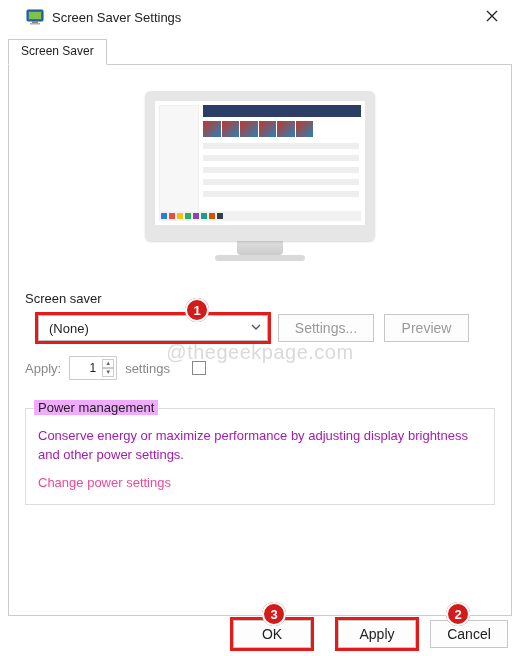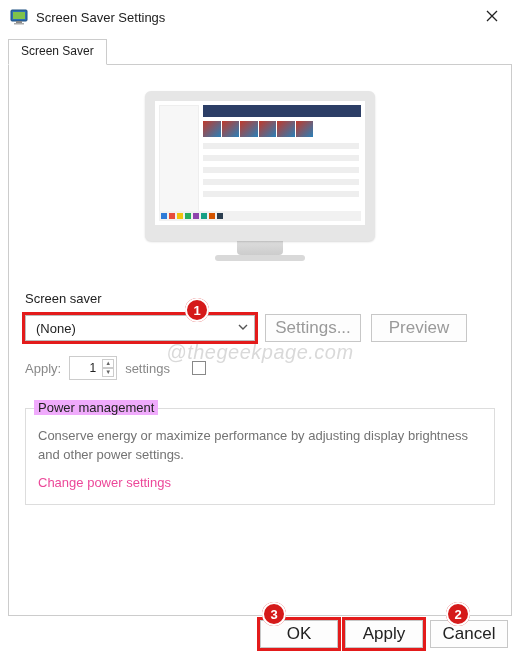--- a/index.html
+++ b/index.html
@@ -13,20 +13,21 @@
     height: 656px;
     position: relative;
     overflow: hidden;
   }
   .titlebar {
     display: flex;
     align-items: center;
     height: 34px;
     padding: 0 6px 0 10px;
     border-bottom: 0px solid #eee;
+    margin-left: 16px;
   }
   .titlebar .app-icon {
     width: 18px; height: 18px;
     margin-right: 8px;
     display: flex; align-items: center; justify-content: center;
   }
   .titlebar .title { flex: 1; font-size: 13px; }
   .close-btn {
     width: 44px; height: 30px;
     display: flex; align-items: center; justify-content: center;
@@ -102,28 +103,28 @@
     flex: 0 0 230px;
     height: 26px;
     border: 1px solid #bdbdbd;
     display:flex; align-items:center;
     padding: 0 6px 0 10px;
     background:#fff;
     position:relative;
   }
   .dropdown .dd-text { flex:1; font-size:13px; }
   .dropdown .chev { font-size:11px; color:#555;}
-  .hl-red { outline: 3px solid #e31b1b; outline-offset: 0px; }
+  .hl-red { outline: 3px solid #e31b1b; outline-offset: 0px; margin-left: 13px; }
   .btn {
     height: 28px;
     padding: 0 14px;
     border: 1px solid #c7c7c7;
     background: #fdfdfd;
     display:flex; align-items:center; justify-content:center;
-    font-size: 17px;
+    font-size: 14px;
   }
   .btn.disabled { color:#9a9a9a; }
   .row2 { display:flex; gap:8px; align-items:center; margin-top: 14px; color:#888;}
   .num-input {
     width: 48px; height:24px;
     border:1px solid #ccc;
     display:flex; align-items:center; justify-content:flex-end;
     padding-right:2px;
     color:#222;
     background:#fff;
@@ -137,37 +138,36 @@
     margin-top: 28px;
     border:1px solid #ddd;
     padding: 10px 12px 14px 12px;
     position:relative;
   }
   .fieldset .legend {
     position:absolute; top:-9px; left:8px;
     background:#f0abfc; padding:0 4px;
     font-size:13px;
   }
-  .fieldset p { margin: 8px 0 10px 0; line-height:1.45; color:#737373;}
+  .fieldset p { margin: 8px 0 10px 0; line-height:1.45; color:#a21caf;}
   .link { color:#ec4899; cursor:pointer; font-size:13px;}
   .watermark {
     position:absolute;
     top: 276px;
     left:0; right:0;
     text-align:center;
     font-size: 20px;
     color: rgba(120,120,120,0.28);
     pointer-events:none;
     letter-spacing: .5px;
-    font-style: italic;
   }
   .footer {
     position:absolute;
     right:12px; bottom:8px;
-    display:flex; gap:7px;border-radius:8px;
+    display:flex; gap:14px;border-radius:8px;
   }
   .footer .btn { width:78px; }
   .badge {
     position:absolute;
     width:24px;height:24px;
     border-radius:50%;
     background:#d51a1a;
     color:#fff;
     font-weight:600;
     font-size:13px;
@@ -249,21 +249,21 @@
       <span class="dd-text">(None)</span>
       <span class="chev">
         <svg width="10" height="10" viewBox="0 0 10 10">
             <path d="M1 3 L5 7 L9 3" fill="none" stroke="#555" stroke-width="1.4"></path>
           </svg>
       </span>
     </div>
     <div class="btn disabled" style="width:96px">
       <span>Settings...</span>
     </div>
-    <div class="btn disabled" style="width:96px">
+    <div class="btn disabled" style="width:85px">
       <span>Preview</span>
     </div>
     <div class="badge" style="left:160px; top:-16px;">
       <span>1</span>
     </div>
   </div>
 
   <div class="row2">
     <span>Apply:</span>
     <div class="num-input">

